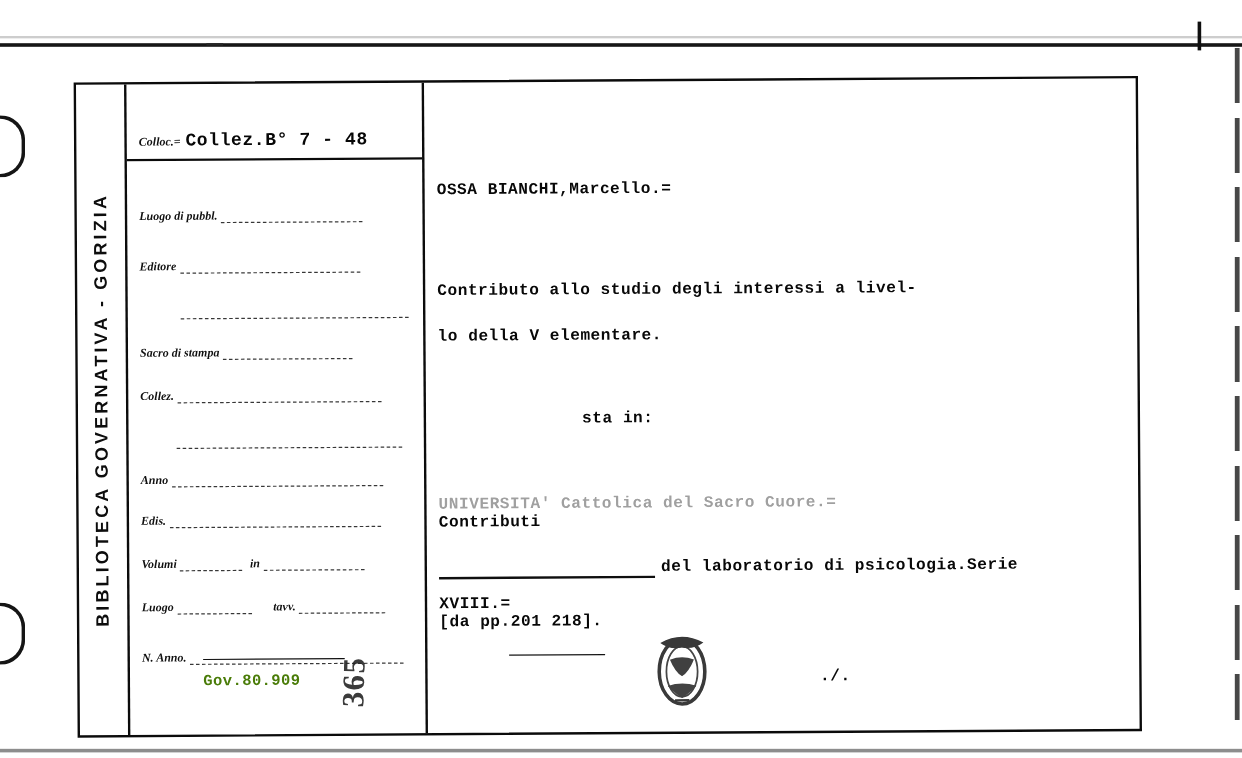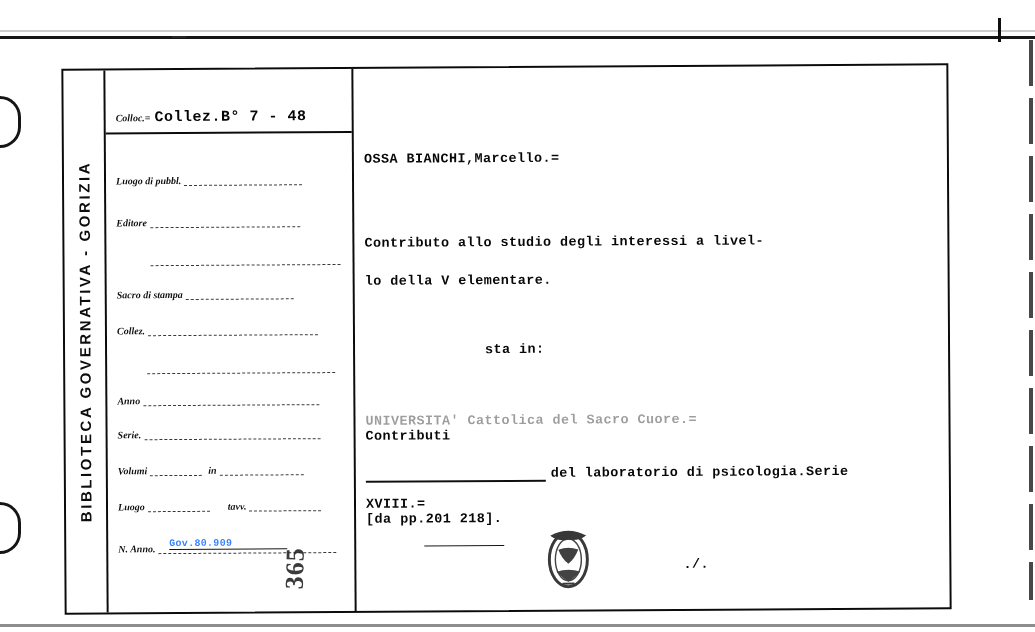--- a/index.html
+++ b/index.html
@@ -162,26 +162,26 @@
     font-size: 15px;
     font-weight: bold;
     letter-spacing: .5px;
     color: #0d0d0d;
     margin-left: 4px;
   }
 
   
   .inv-value {
     position: absolute;
-    left: 103px; top: 468px;
+    left: 103px; top: 490px;
     font-family: "Liberation Mono", monospace;
-    font-size: 10px;
+    font-size: 13px;
     font-weight: bold;
     letter-spacing: .3px;
-    color: #3b82f6;
+    color: #4d7c0f;
     white-space: nowrap;
   }
   .inv-strike {
     position: absolute;
     left: 103px; top: 479px;
     width: 118px; height: 1px;
     background: #151515;
   }
   
   .pencil-num {
@@ -308,21 +308,21 @@
 
       <div class="frow" style="top:286px;">
         <span class="fline" style="width:188px;margin-left:30px;"></span>
       </div>
 
       <div class="frow" style="top:318px;">
         <span class="flabel">Anno</span><span class="fline" style="width:176px;"></span>
       </div>
 
       <div class="frow" style="top:352px;">
-        <span class="flabel">Serie.</span><span class="fline" style="width:176px;"></span>
+        <span class="flabel">Edis.</span><span class="fline" style="width:176px;"></span>
       </div>
 
       <div class="frow" style="top:388px;">
         <span class="flabel">Volumi</span><span class="fline" style="width:52px;"></span><span class="flabel" style="margin-left:6px;">in</span><span class="fline" style="width:84px;"></span>
       </div>
 
       <div class="frow" style="top:424px;">
         <span class="flabel">Luogo</span><span class="fline" style="width:62px;"></span><span class="flabel" style="margin-left:18px;">tavv.</span><span class="fline" style="width:72px;"></span>
       </div>
 

